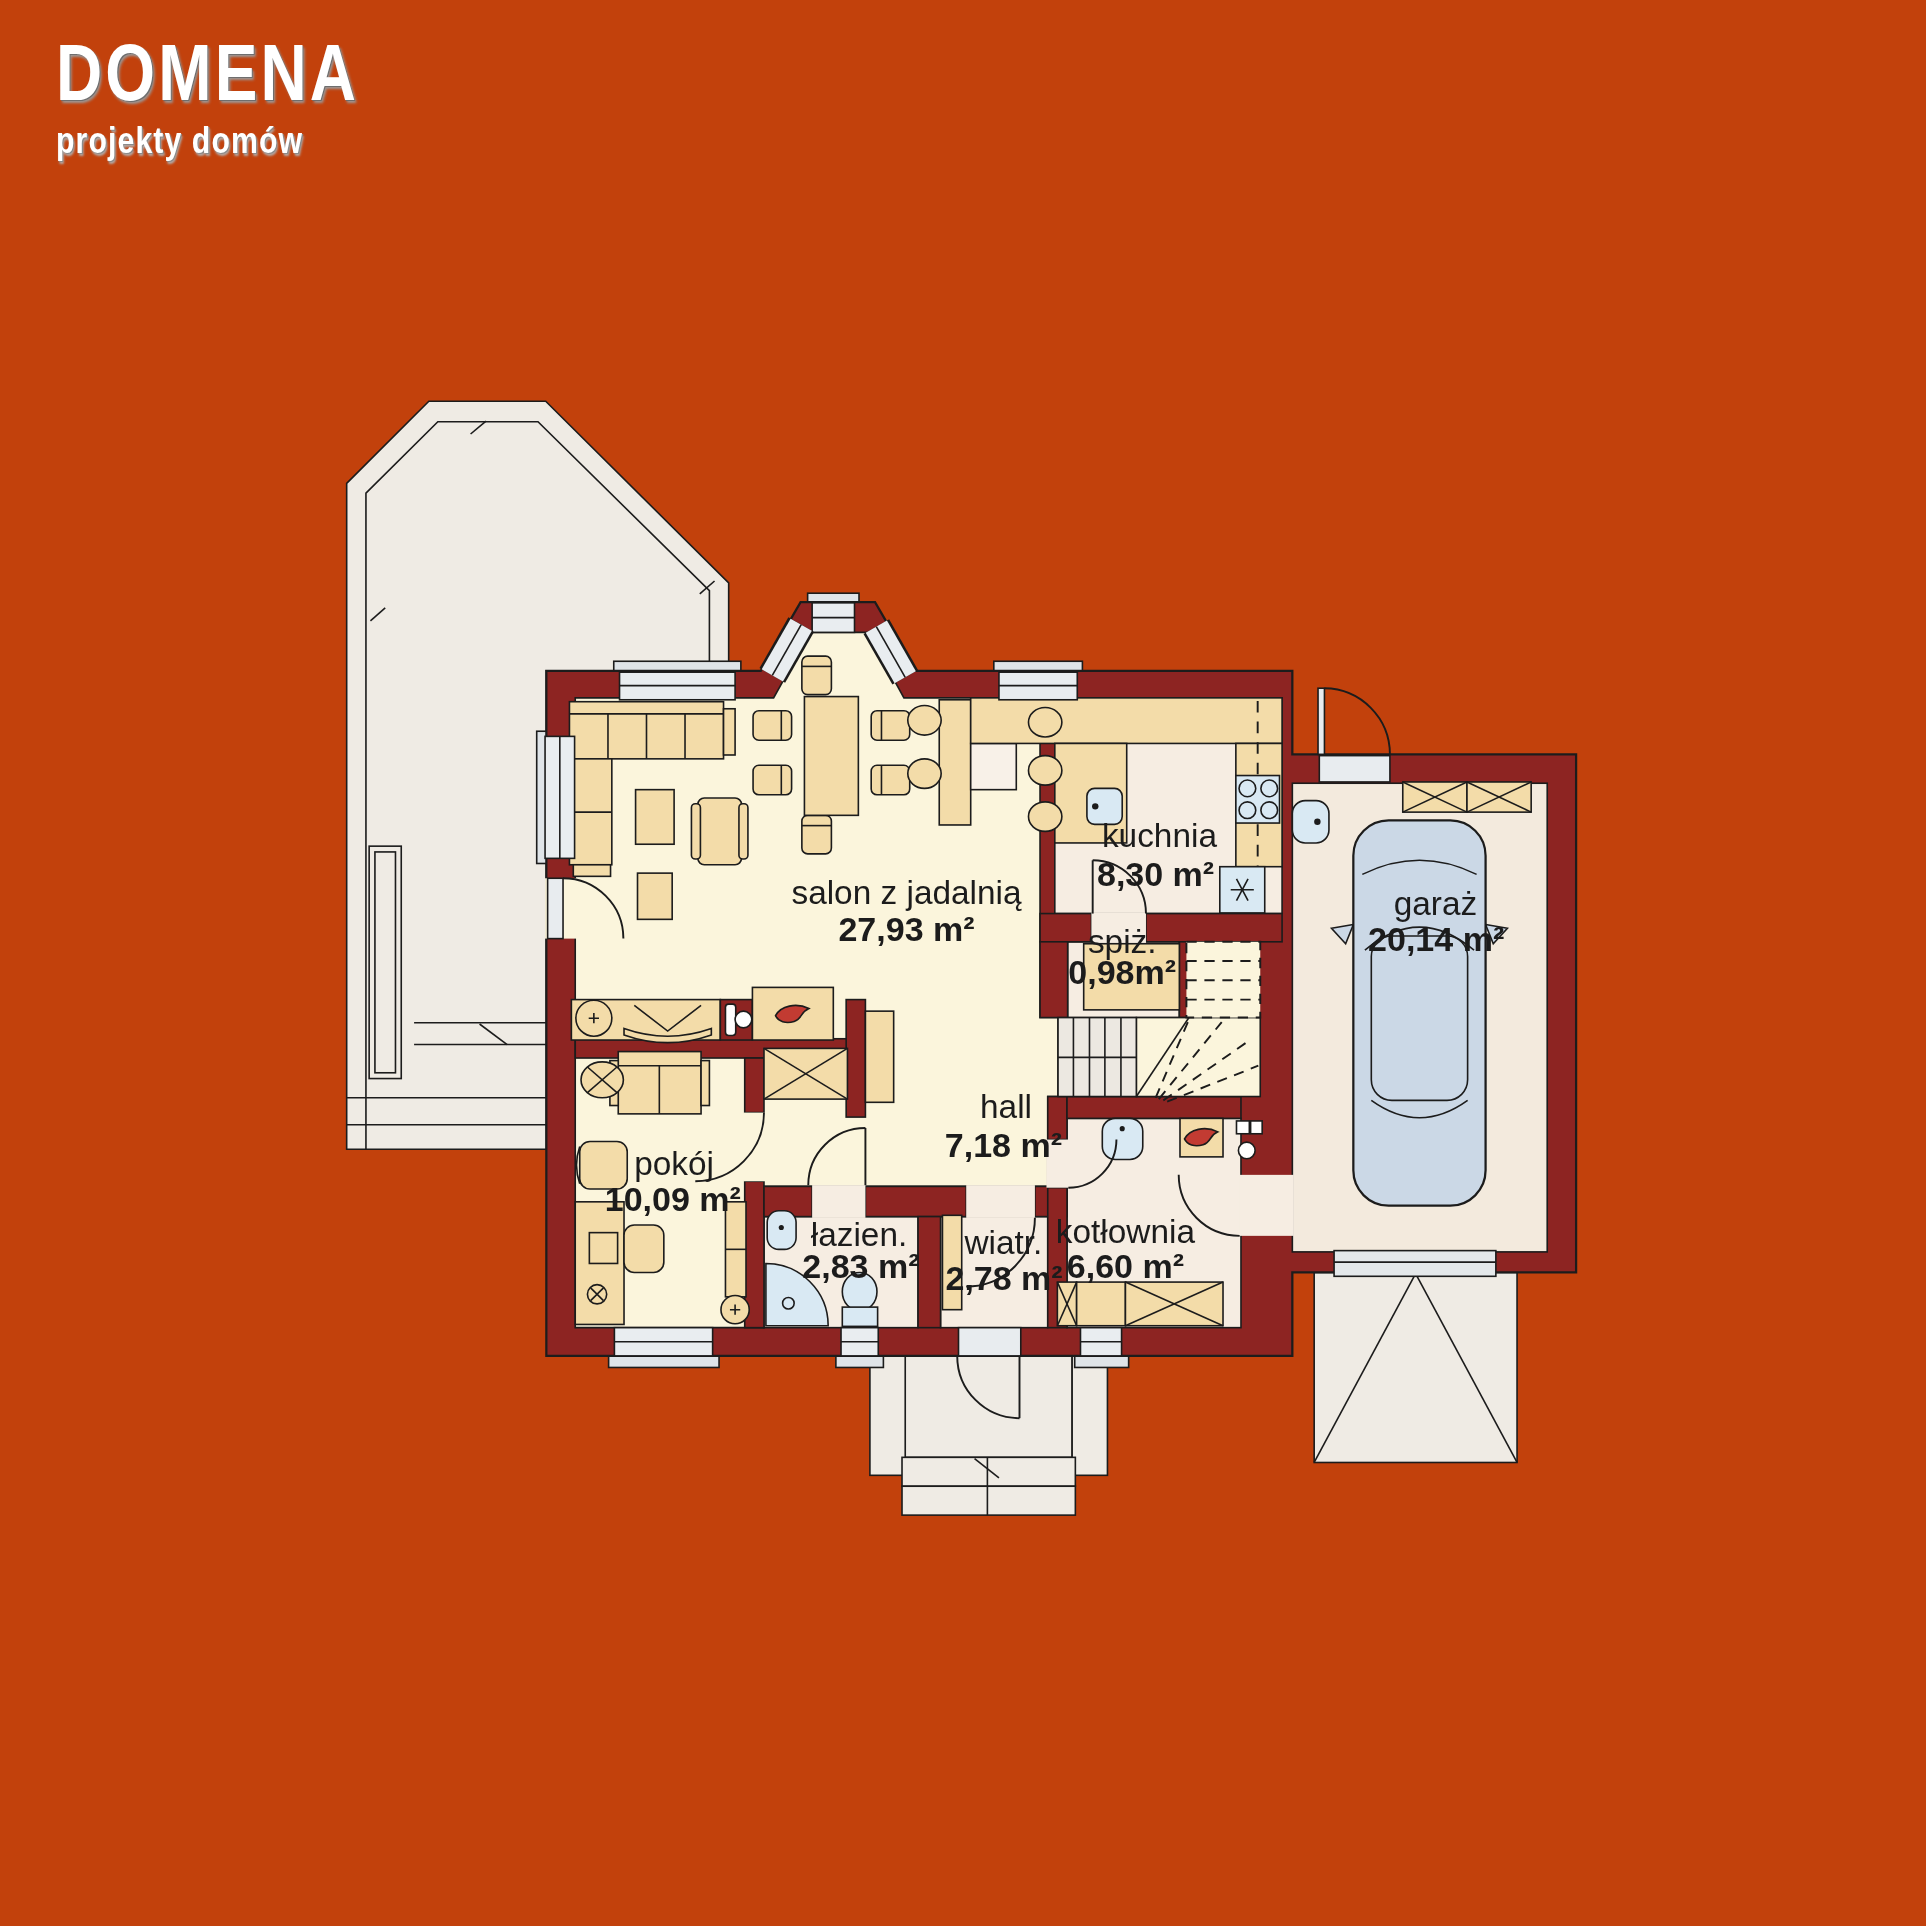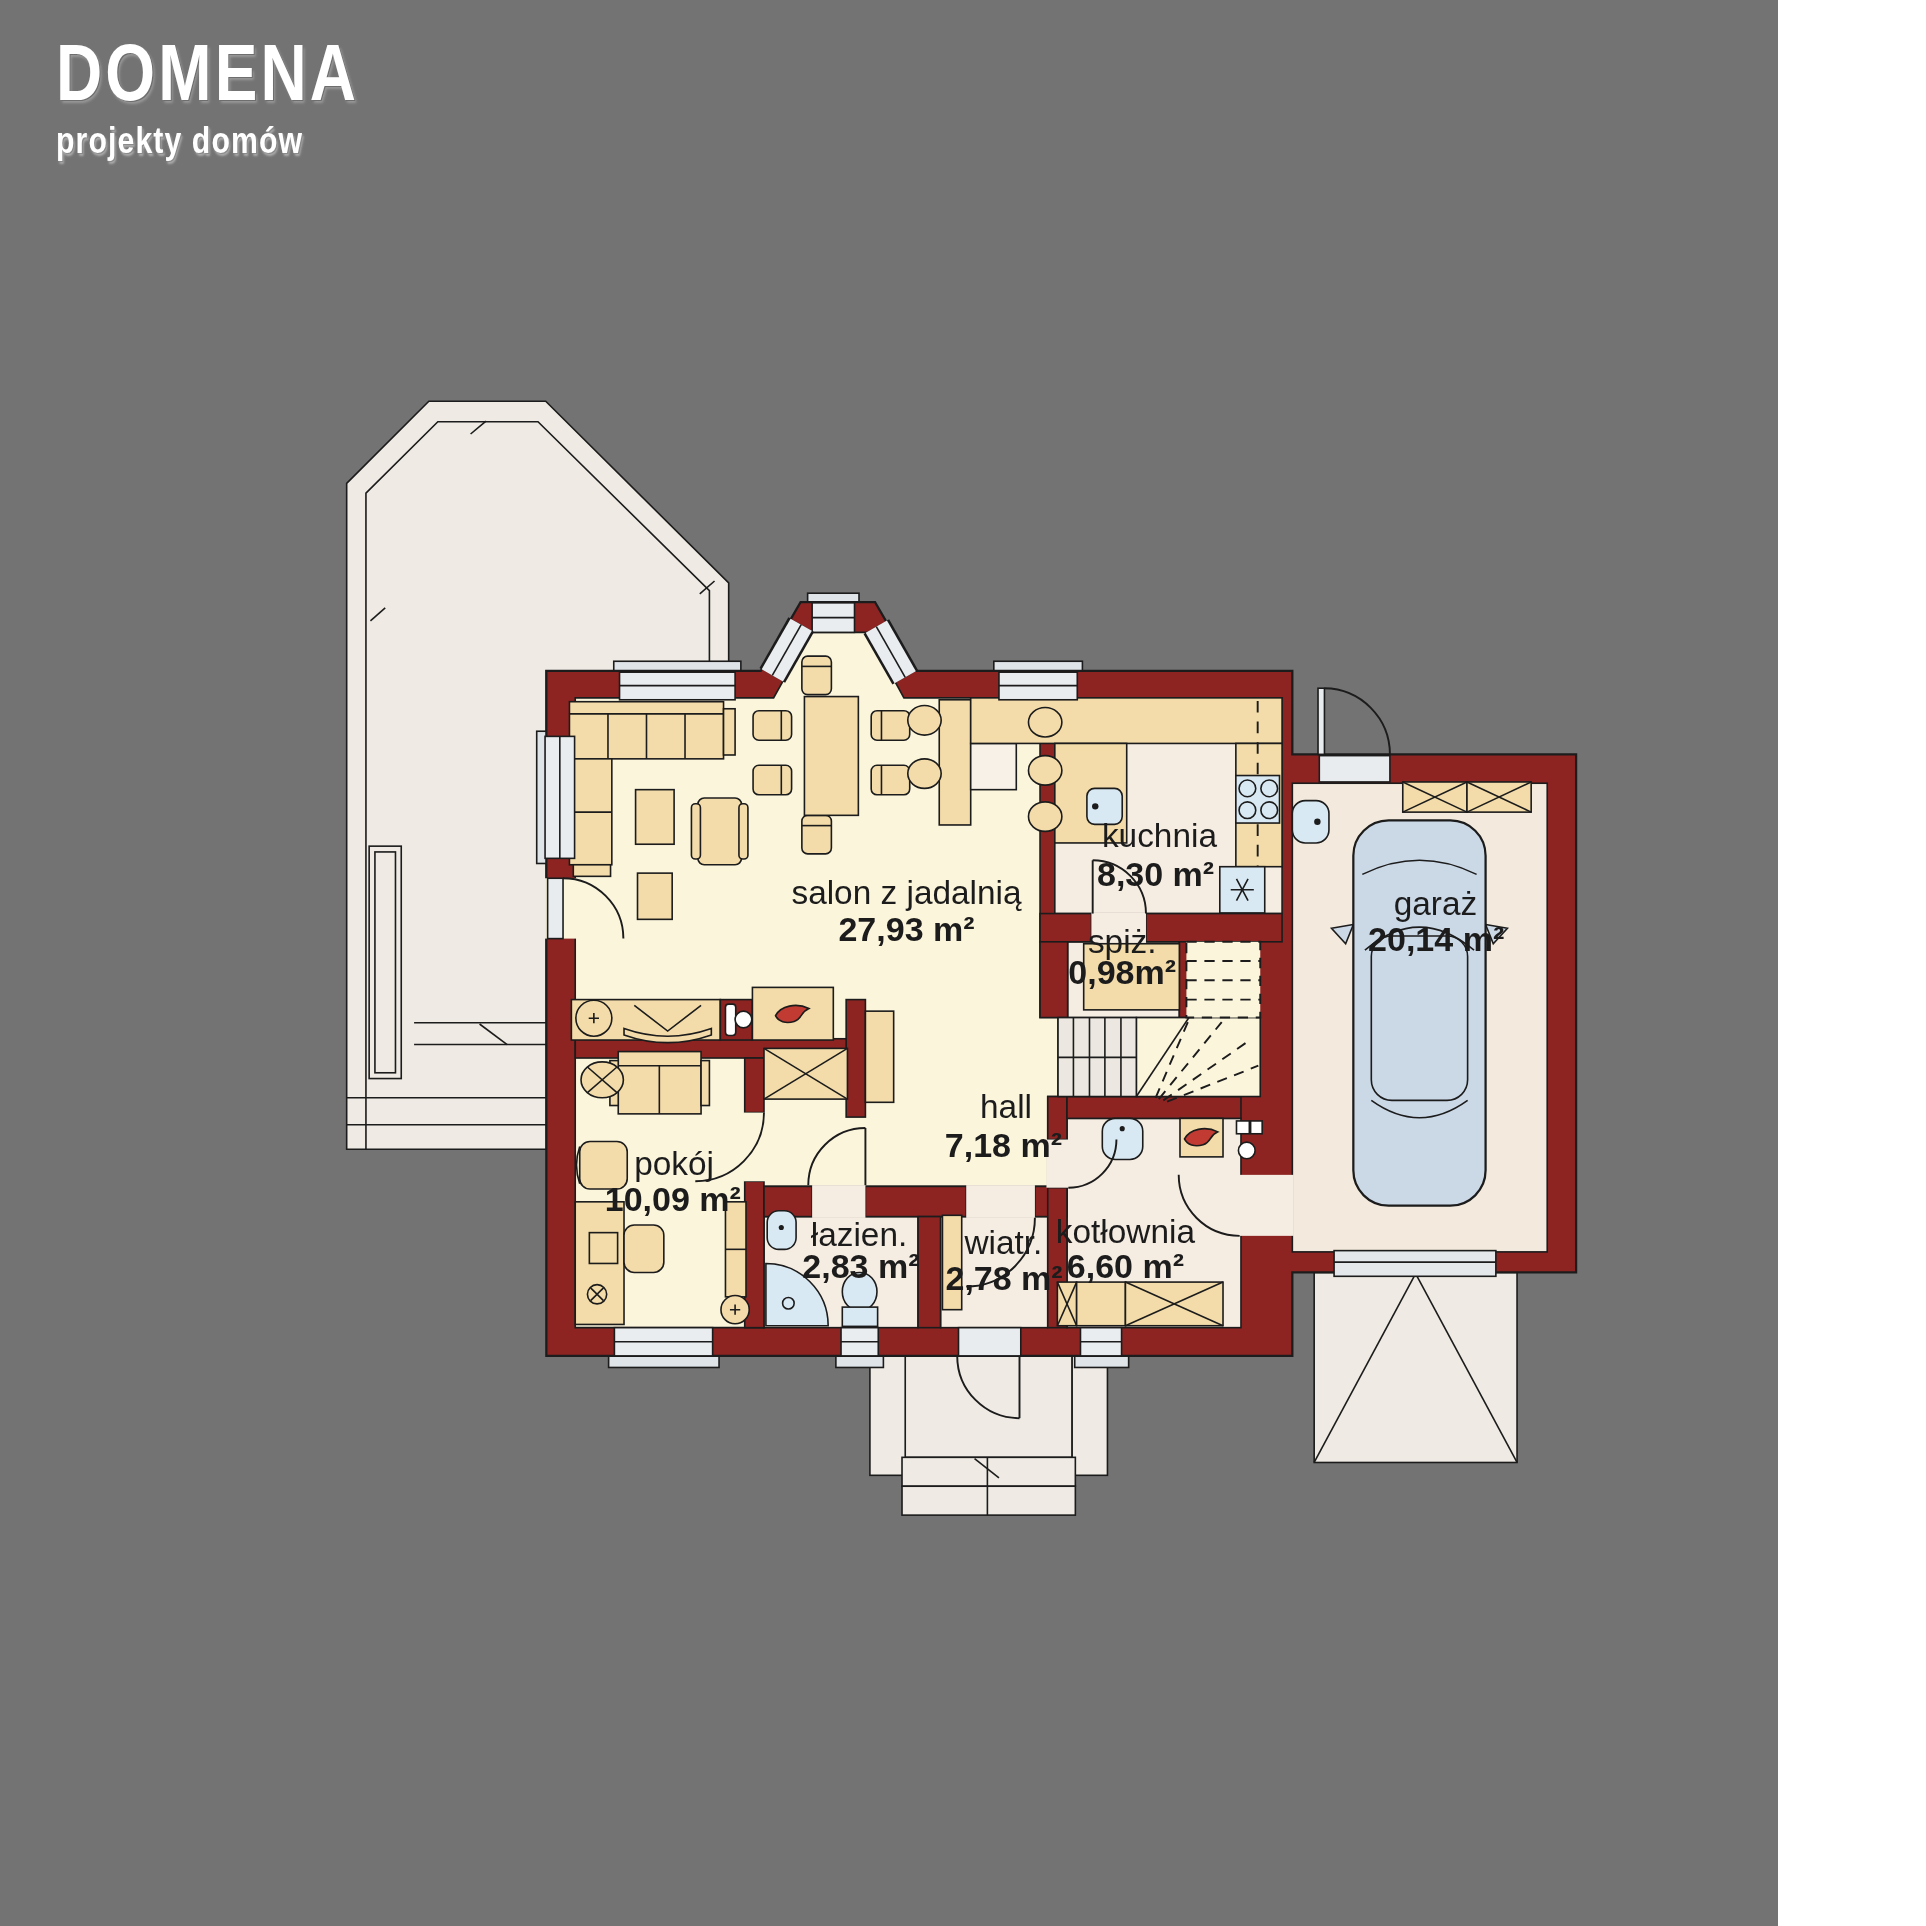--- a/index.html
+++ b/index.html
@@ -1,16 +1,16 @@
 <!DOCTYPE html>
 <html style="font-size:10.3px"><head>
 <meta charset="utf-8">
 <style>
   html,body{margin:0;padding:0;background:#fff;}
-  .canvas{position:relative;width:1778px;height:1926px;background:#737373;overflow:hidden;font-family:"Liberation Sans",sans-serif;}
+  .canvas{position:relative;width:1926px;height:1926px;background:#c2410c;overflow:hidden;font-family:"Liberation Sans",sans-serif;}
   .logo{position:absolute;left:56px;top:27px;color:#fff;}
   .logo-name{font-size:80px;font-weight:bold;letter-spacing:3.9px;transform:scaleX(.80);transform-origin:left top;
     text-shadow:1.3px 1.3px 0 #6e6e6e,2.6px 3.2px 3.2px #9a9a9a;}
   .logo-tagline{font-size:36px;font-weight:bold;letter-spacing:1.3px;transform:scaleX(.84);transform-origin:left top;margin-top:1.3px;
     text-shadow:1.3px 1.3px 0 #8a8a8a,1.9px 2.6px 2.6px #b0b0b0;}
   svg{position:absolute;left:0;top:0;}
   .wall{fill:#8D2422;}
   .fy{fill:#FBF5DC;}  
   .fp{fill:#F6EDE2;}  
   .fg{fill:#F3EADD;}  

